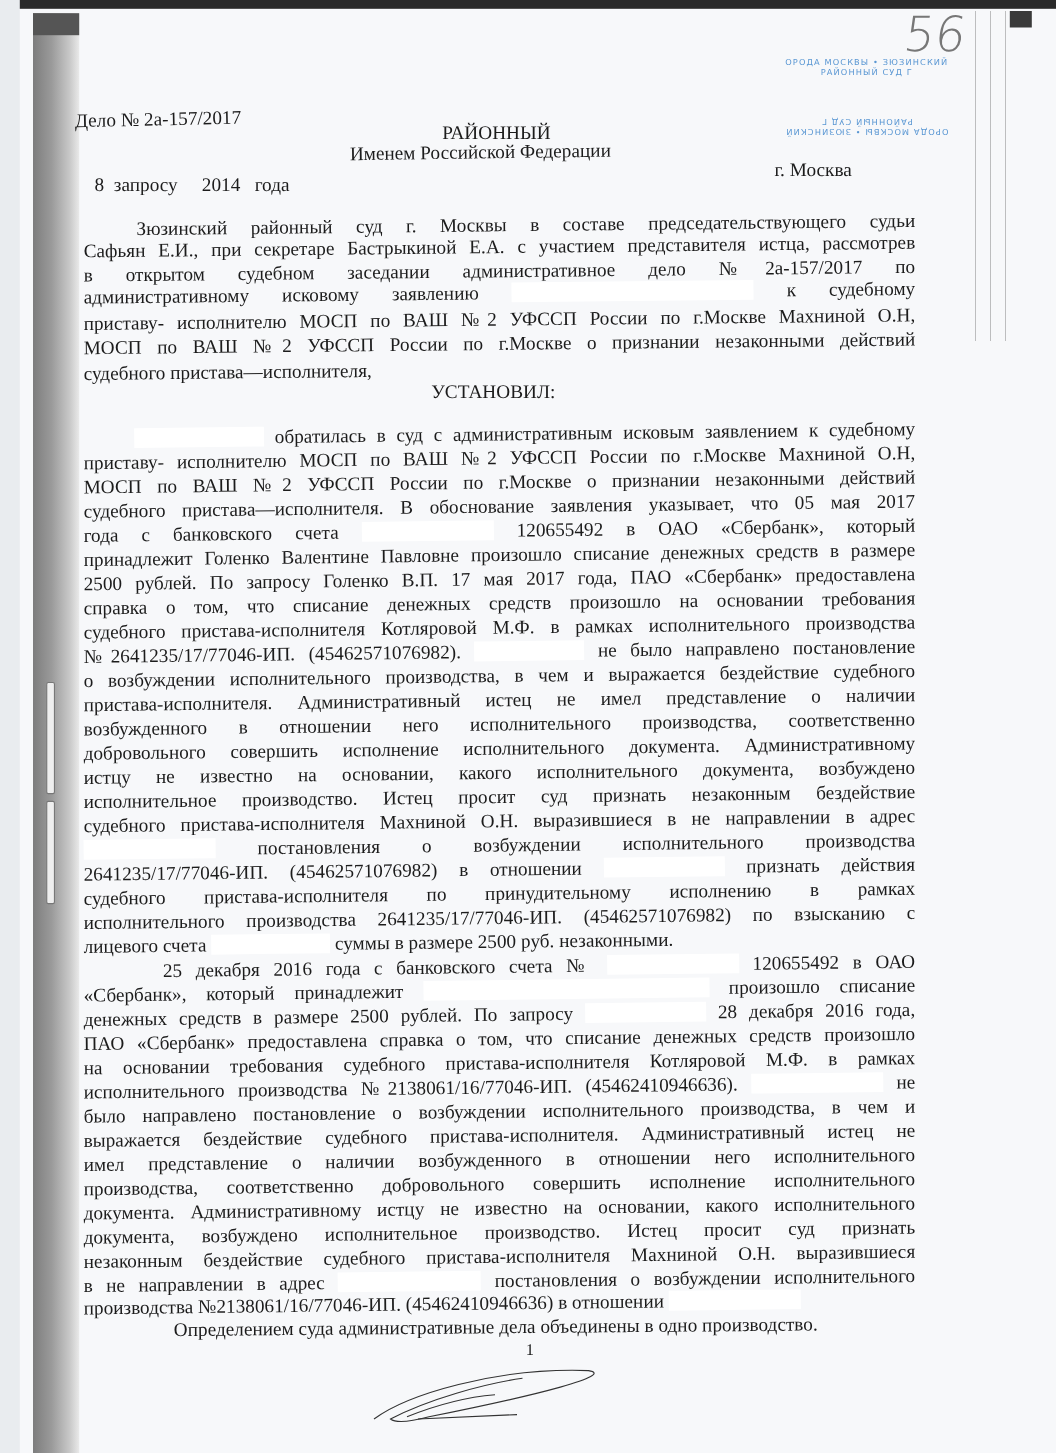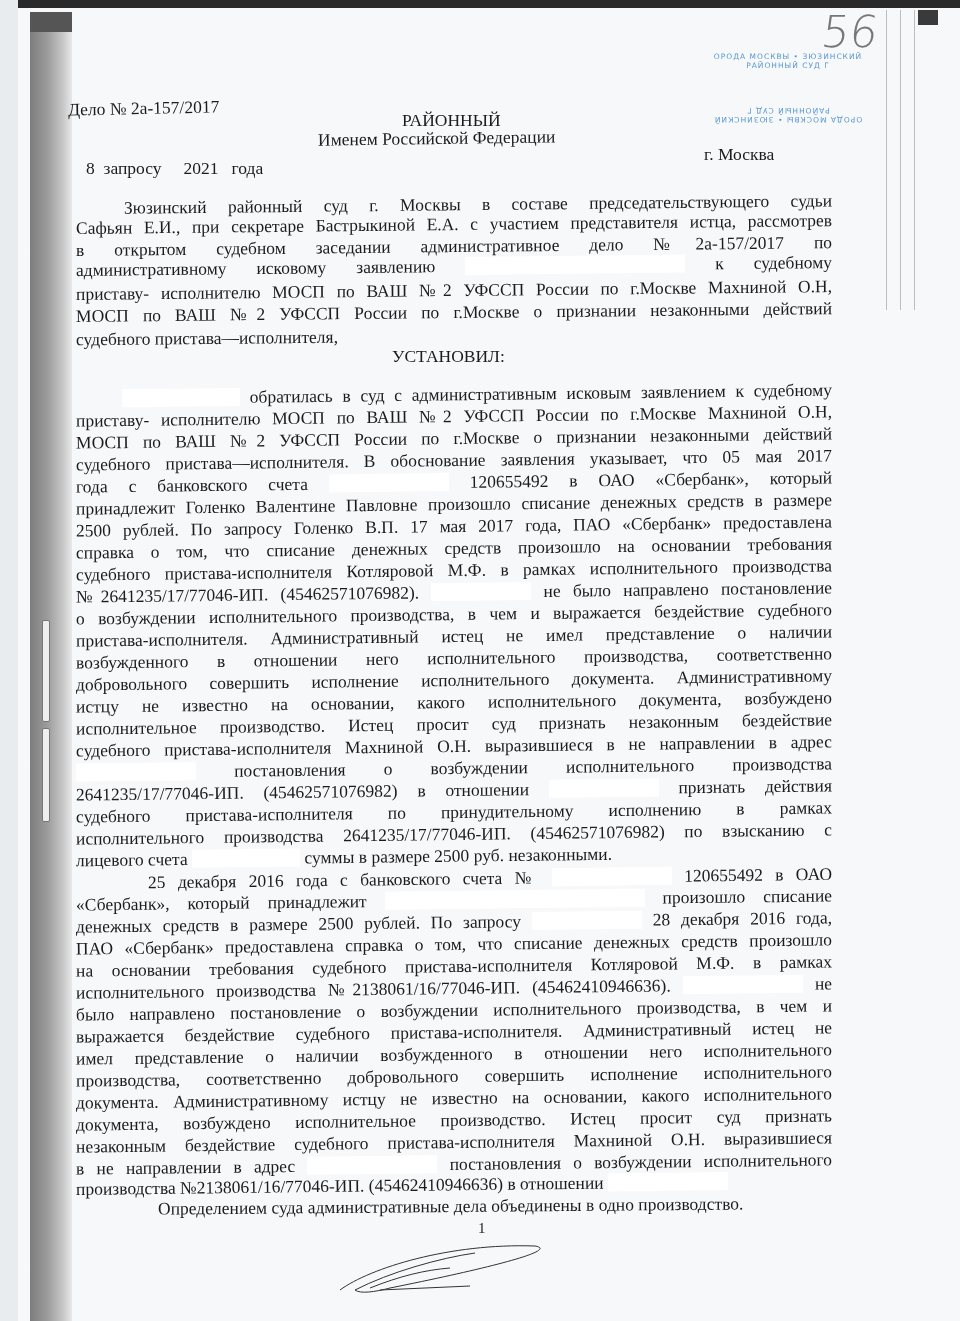--- a/index.html
+++ b/index.html
@@ -69,21 +69,21 @@
   <div class="ring-bottom">ОРОДА МОСКВЫ • ЗЮЗИНСКИЙ РАЙОННЫЙ СУД Г</div>
 </div>
 
 <div class="txt" style="left:68px;top:100px;transform:rotate(-1.2deg);">Дело № 2а-157/2017</div>
 <div class="txt" style="left:402px;top:112px;">РАЙОННЫЙ</div>
 <div class="txt" style="left:318px;top:130px;transform:rotate(-0.8deg);">Именем Российской Федерации</div>
 <div class="txt" style="left:704px;top:146px;text-align:right;">г. Москва</div>
 <div class="txt" style="left:86px;top:160px;">
   <span>8</span>&nbsp;
   <span>запросу</span>&nbsp;&nbsp;&nbsp;&nbsp;
-  <span>2021</span>&nbsp;&nbsp;
+  <span>2014</span>&nbsp;&nbsp;
   <span>года</span>
 </div>
 
 <div>
   <div class="just" style="top:194px;left:124px;width:708px;transform:rotate(-0.6deg);">Зюзинский районный суд г. Москвы в составе председательствующего судьи</div>
   <div class="just" style="top:214px;transform:rotate(-0.6deg);">Сафьян Е.И., при секретаре Бастрыкиной Е.А.   с участием представителя истца, рассмотрев</div>
   <div class="just" style="top:236px;transform:rotate(-0.6deg);">в открытом судебном заседании административное дело №2а-157/2017 по</div>
   <div class="just" style="top:256px;transform:rotate(-0.6deg);">административному исковому заявлению <span class="redact" style="width:220px;"></span> к судебному</div>
   <div class="just" style="top:280px;transform:rotate(-0.6deg);">приставу- исполнителю МОСП по ВАШ №2 УФССП России  по г.Москве Махниной О.Н,</div>
   <div class="just" style="top:302px;transform:rotate(-0.6deg);">МОСП по ВАШ №2 УФССП России  по г.Москве о признании незаконными действий</div>

